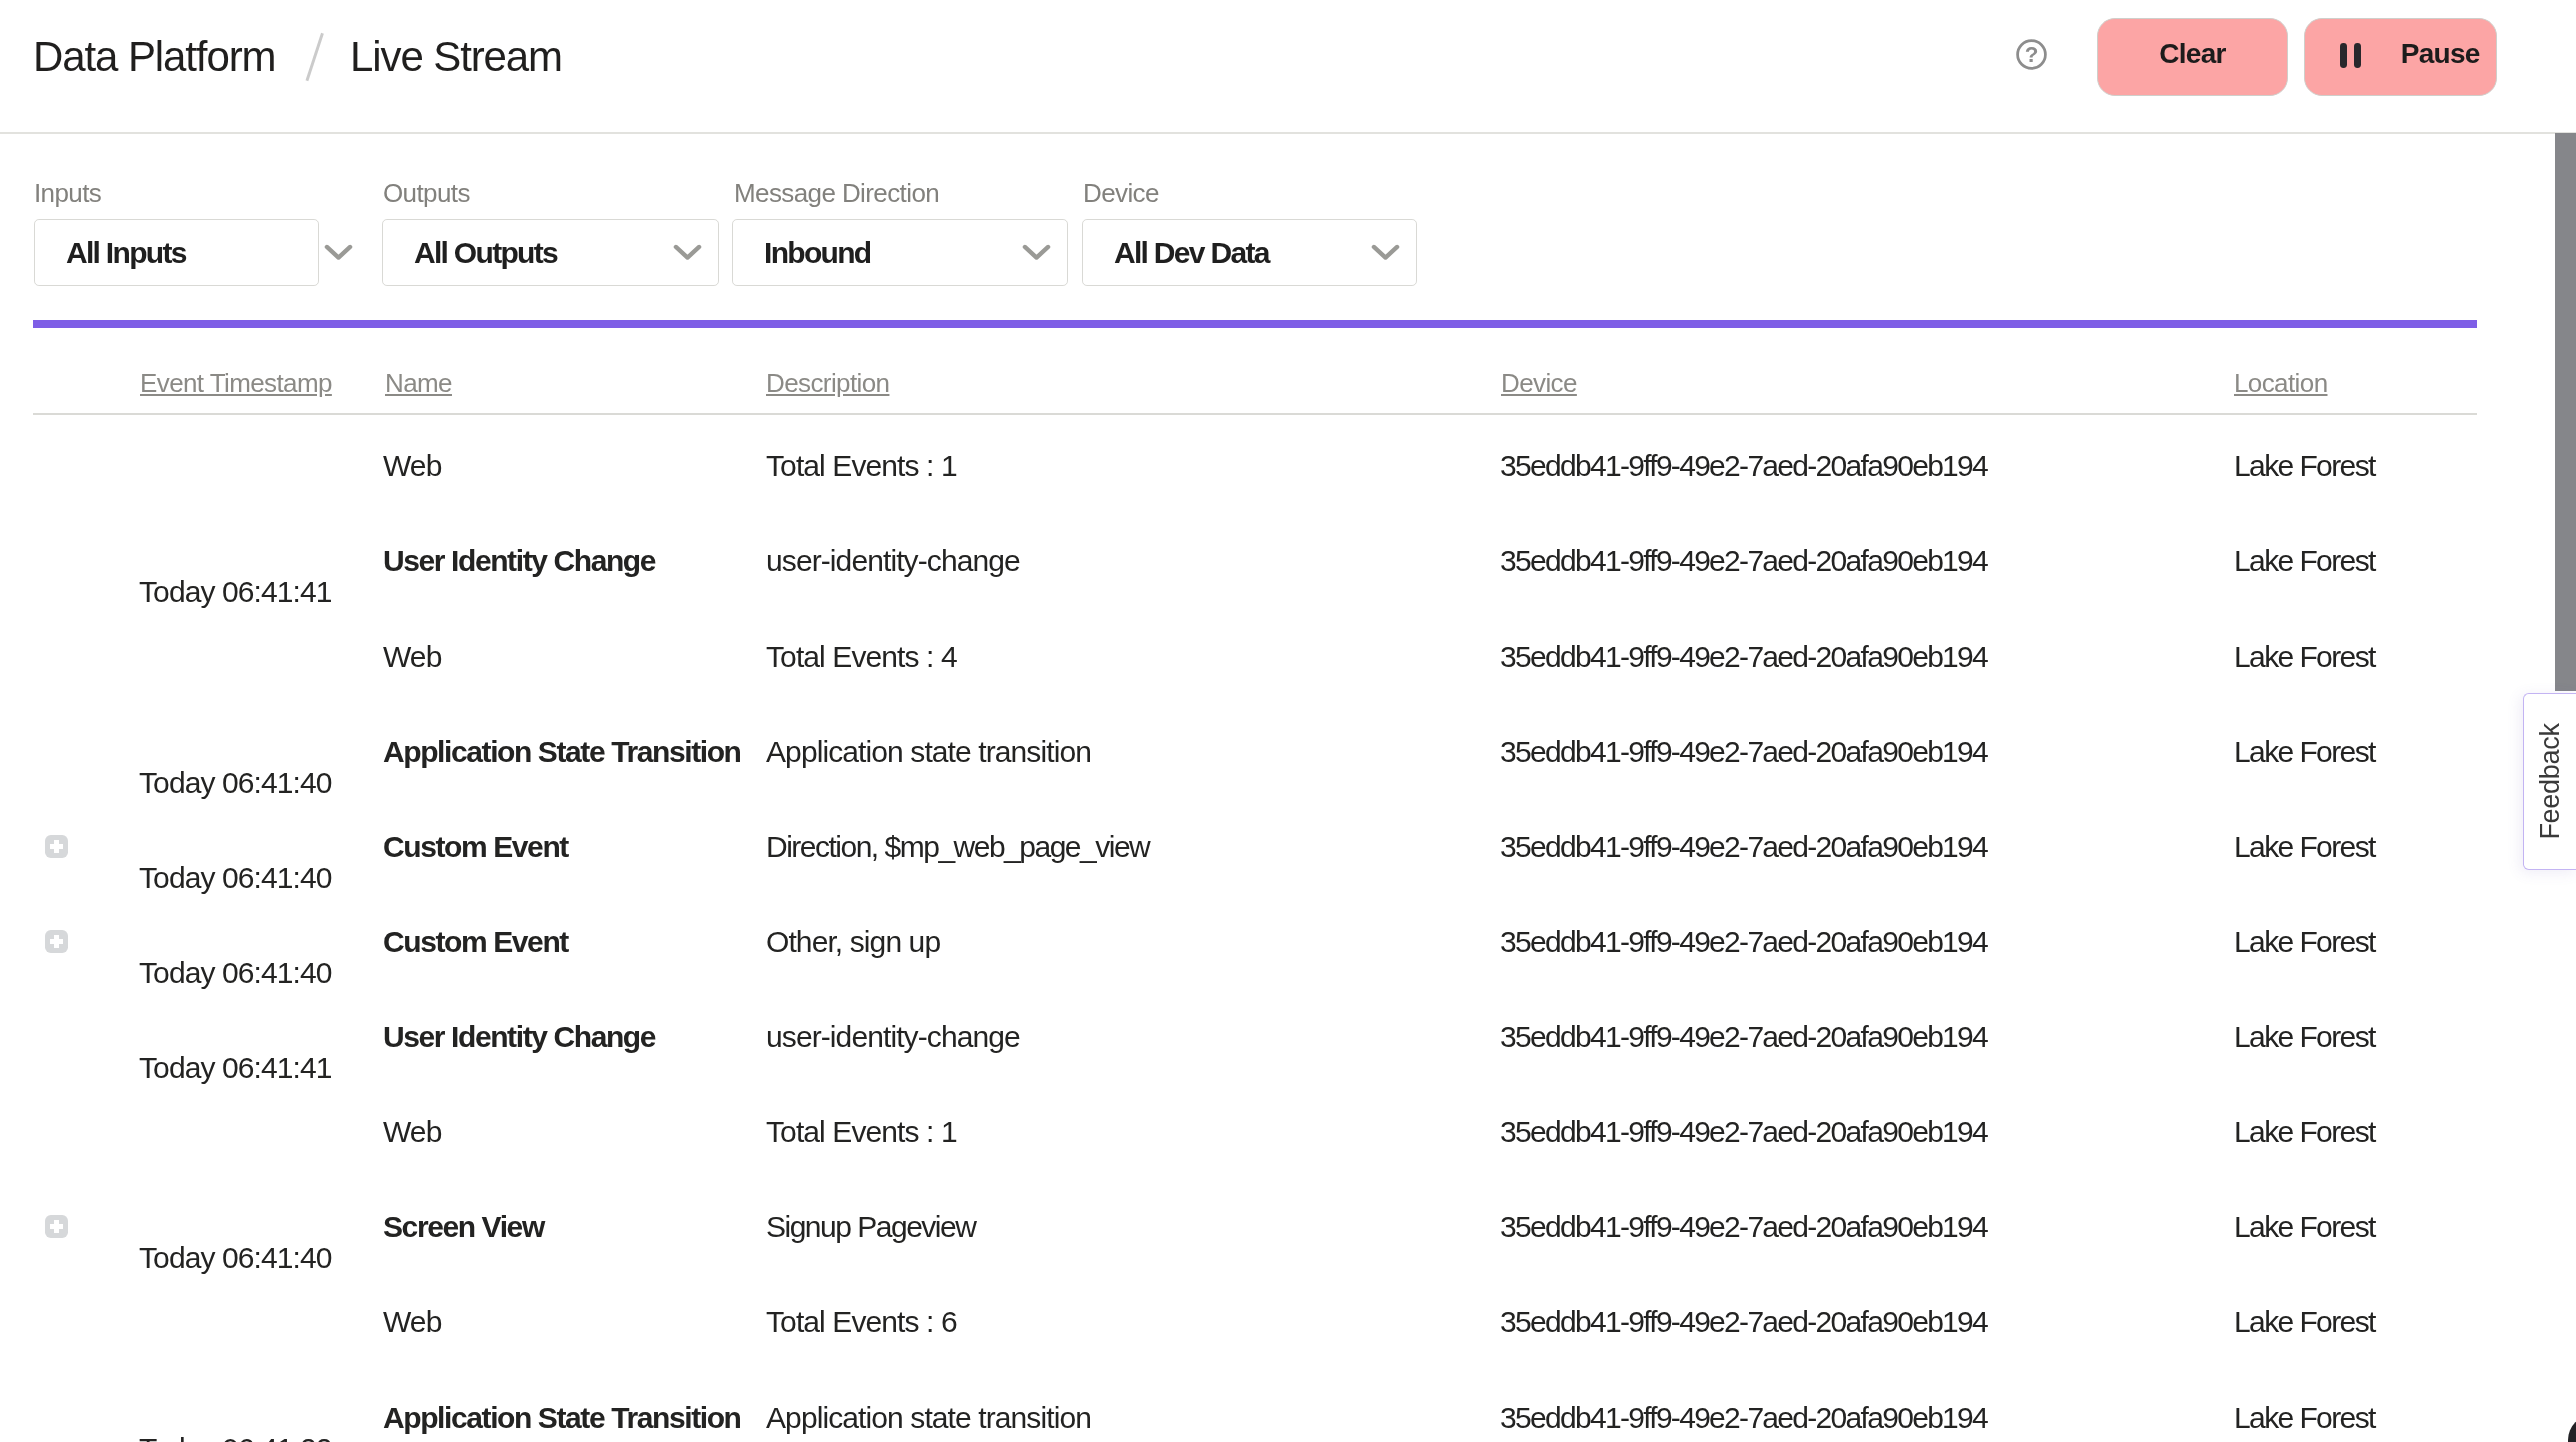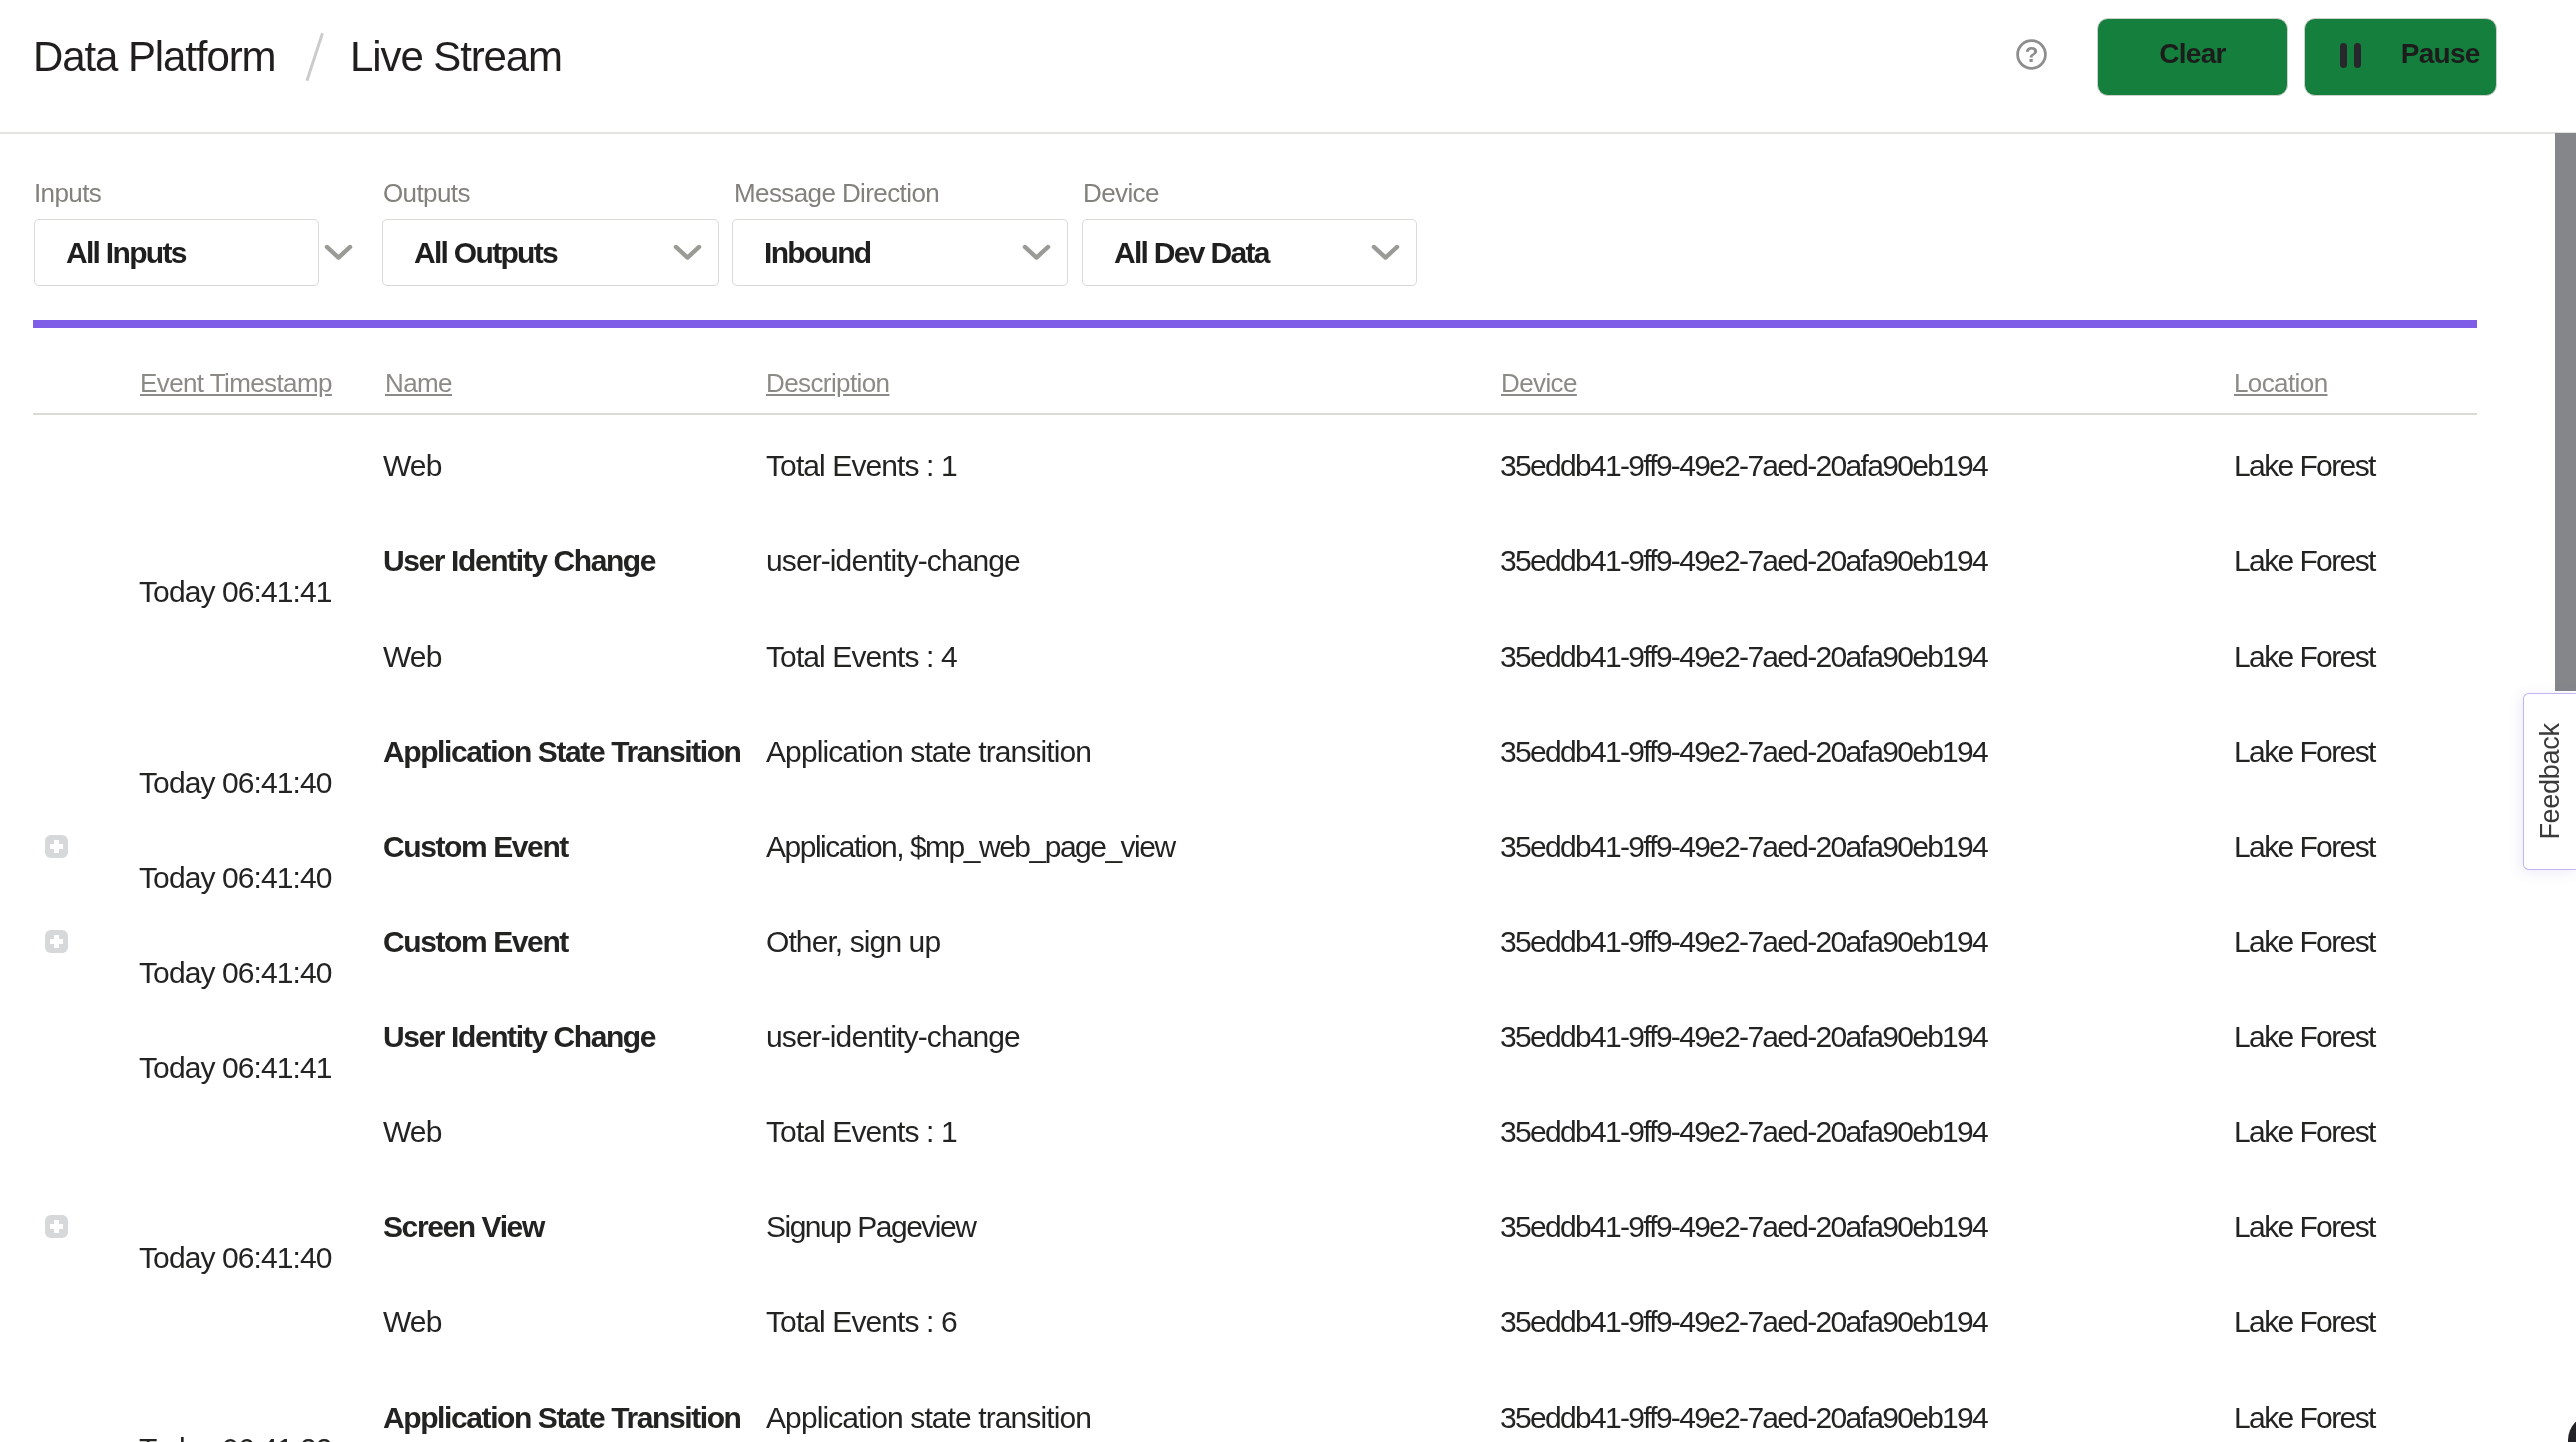--- a/index.html
+++ b/index.html
@@ -7,21 +7,21 @@
   body {
     width:2576px; height:1442px; background:#fff;
     font-family:"Liberation Sans", sans-serif;
     color:#232322; position:relative;
   }
   
   #crumbs { position:absolute; left:33px; top:36px; font-size:42px; line-height:42px; letter-spacing:-1.1px; color:#201f1e; white-space:nowrap;text-align:center; }
   #crumbs .live { position:absolute; left:317px; top:0; }
   #slash { position:absolute; left:304px; top:32px; width:21.4px; height:50px; }
   #helpicon { position:absolute; left:2014px; top:37px; }
-  .btn { position:absolute; top:18.4px; height:78px; background:#15803d; border:1.9px solid #cfcfcb; border-radius:11px;
+  .btn { position:absolute; top:18.4px; height:78px; background:#fca5a5; border:1.9px solid #cfcfcb; border-radius:18px;
          display:flex; align-items:center; justify-content:center;
          font-weight:bold; font-size:28px; letter-spacing:-0.7px; color:#1c1c1c; }
   .btn .t { position:relative; top:-3.9px; }
   #btnClear { left:2097px; width:191px; }
   #btnPause { left:2304px; width:193px; padding-left:19px; }
   #btnPause .bars { display:flex; gap:6.8px; margin-right:40px; position:relative; top:-1.9px; }
   #btnPause .bars i { display:block; width:6.8px; height:25px; border-radius:3.4px; background:#28282c; }
   #topline { position:absolute; left:0; top:132px; width:2576px; height:1.9px; background:#e2e2de; }
   
   .flabel { position:absolute; top:180px; font-size:26px; line-height:26px; letter-spacing:-0.6px; color:#82817d; }
@@ -127,21 +127,21 @@
       <span class="cell c-ts">Today 06:41:40</span>
       <span class="cell c-name b">Application State Transition</span>
       <span class="cell c-desc">Application state transition</span>
       <span class="cell c-dev">35eddb41-9ff9-49e2-7aed-20afa90eb194</span>
       <span class="cell c-loc">Lake Forest</span>
     </div>
   <div class="row" style="top:799px;">
       <span class="plus"></span>
       <span class="cell c-ts">Today 06:41:40</span>
       <span class="cell c-name b">Custom Event</span>
-      <span class="cell c-desc ls15">Application, $mp_web_page_view</span>
+      <span class="cell c-desc ls15">Direction, $mp_web_page_view</span>
       <span class="cell c-dev">35eddb41-9ff9-49e2-7aed-20afa90eb194</span>
       <span class="cell c-loc">Lake Forest</span>
     </div>
   <div class="row" style="top:894px;">
       <span class="plus"></span>
       <span class="cell c-ts">Today 06:41:40</span>
       <span class="cell c-name b">Custom Event</span>
       <span class="cell c-desc">Other, sign up</span>
       <span class="cell c-dev">35eddb41-9ff9-49e2-7aed-20afa90eb194</span>
       <span class="cell c-loc">Lake Forest</span>

